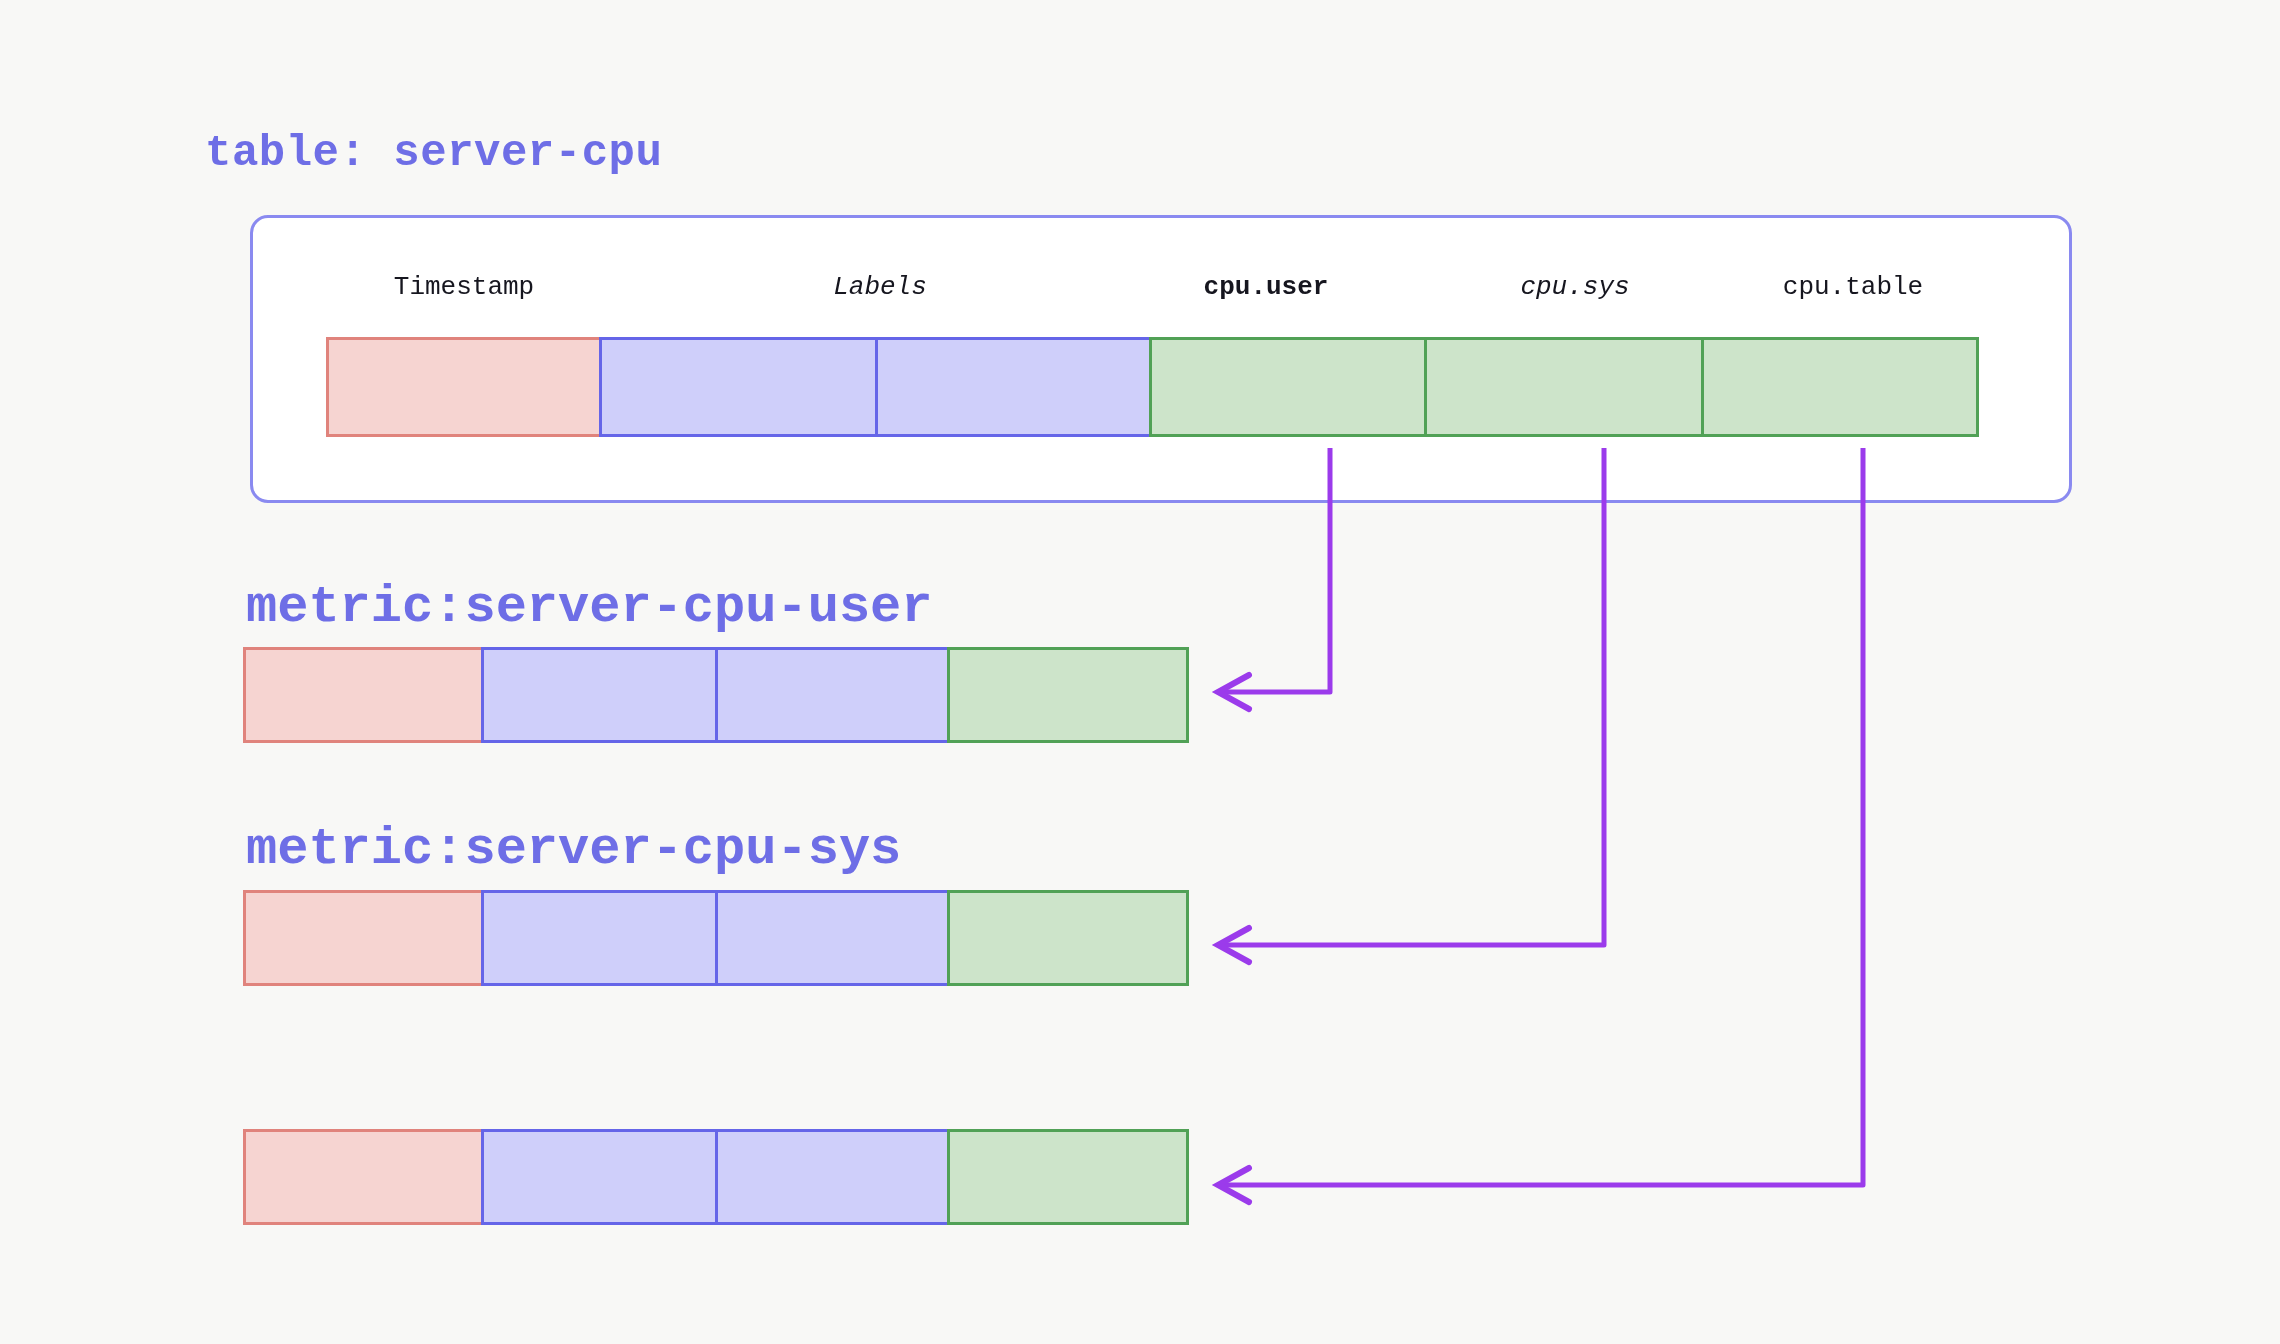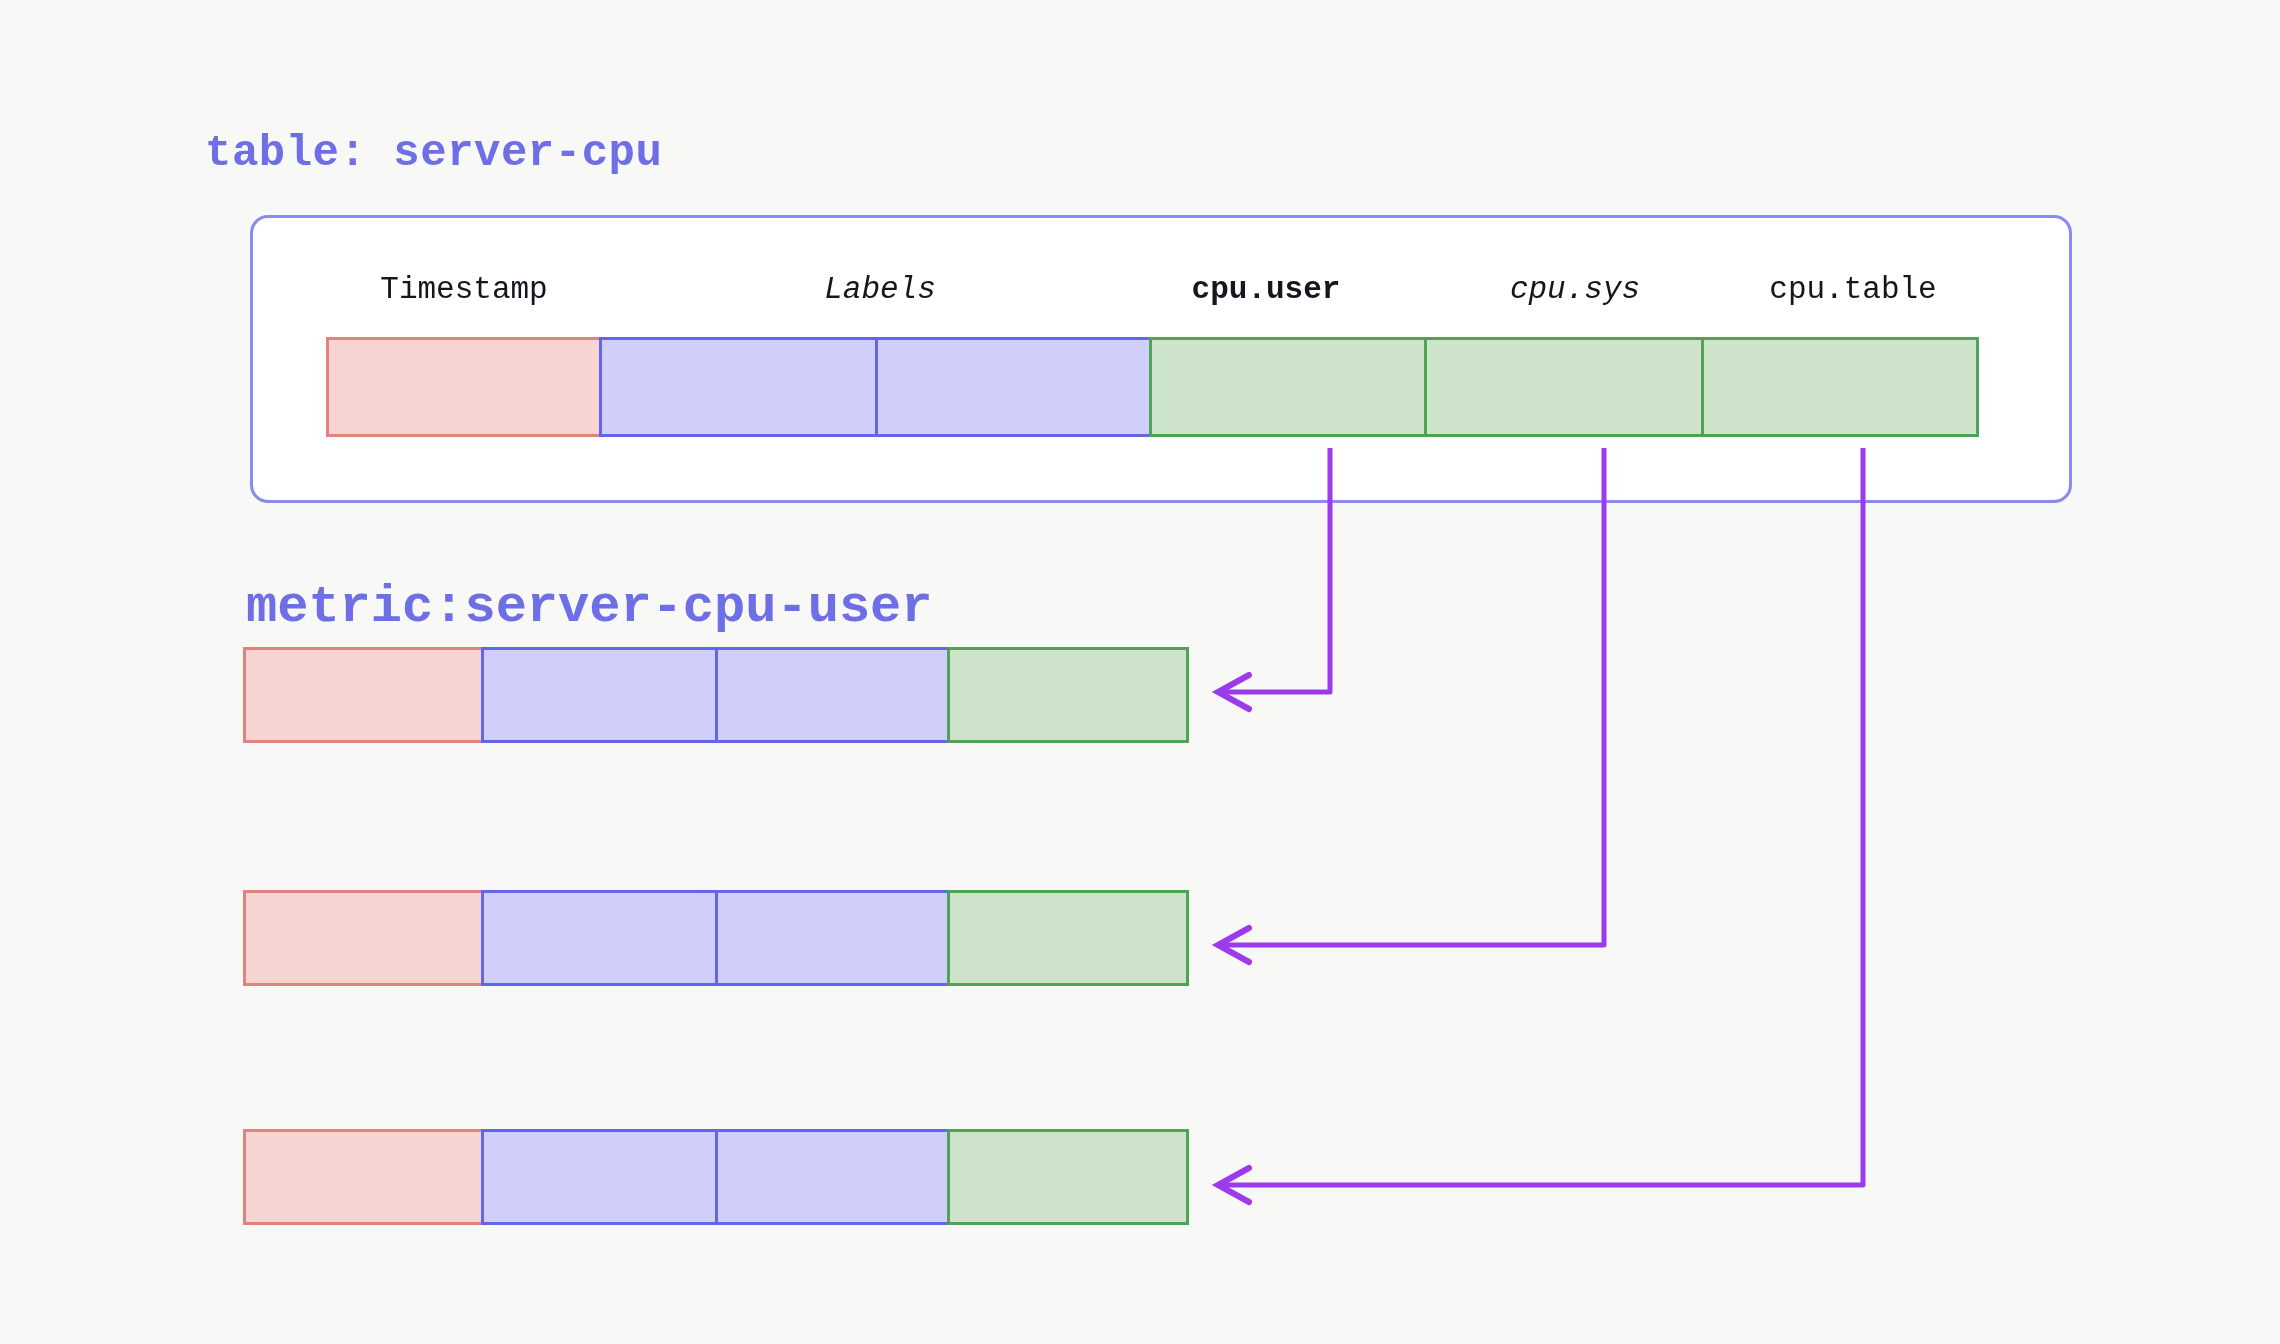--- a/index.html
+++ b/index.html
@@ -32,21 +32,21 @@
   .table-box{
     position:absolute;left:230px;top:215px;width:1822px;height:288px;
     background:#ffffff;border:3px solid var(--container-border);border-radius:18px;
   }
 
   .head-row{
     position:absolute;left:306px;top:272px;width:1668px;height:42px;
   }
   .head-row .h{
     position:absolute;transform:translateX(-50%);
-    font-size:31px;color:var(--header-text);white-space:nowrap;text-align:center;
+    font-size:26px;color:var(--header-text);white-space:nowrap;text-align:center;
   }
   .h1{left:138px;} .h2{left:554px;font-style:italic;} .h3{left:940px;font-weight:bold;} .h4{left:1249px;font-style:italic;} .h5{left:1527px;}
 
   .cellrow{position:absolute;display:flex;}
   .cell{height:100%;border:3px solid;}
   .cell + .cell{margin-left:-3px;}
   .cell.red{background:var(--timestamp-fill);border-color:var(--timestamp-border);}
   .cell.blue{background:var(--labels-fill);border-color:var(--labels-border);z-index:2;}
   .cell.green{background:var(--field-fill);border-color:var(--field-border);z-index:3;}
 
@@ -95,20 +95,21 @@
   </div>
 
   <div class="metric-label ml1">metric:server-cpu-user</div>
   <div class="cellrow metricrow mr1">
     <div class="cell red mw1"></div>
     <div class="cell blue mw2"></div>
     <div class="cell blue mw3"></div>
     <div class="cell green mw4"></div>
   </div>
 
+  <div class="metric-label ml2">metric:server-cpu-sys</div>
   <div class="cellrow metricrow mr2">
     <div class="cell red mw1"></div>
     <div class="cell blue mw2"></div>
     <div class="cell blue mw3"></div>
     <div class="cell green mw4"></div>
   </div>
 
   <div class="cellrow metricrow mr3">
     <div class="cell red mw1"></div>
     <div class="cell blue mw2"></div>

